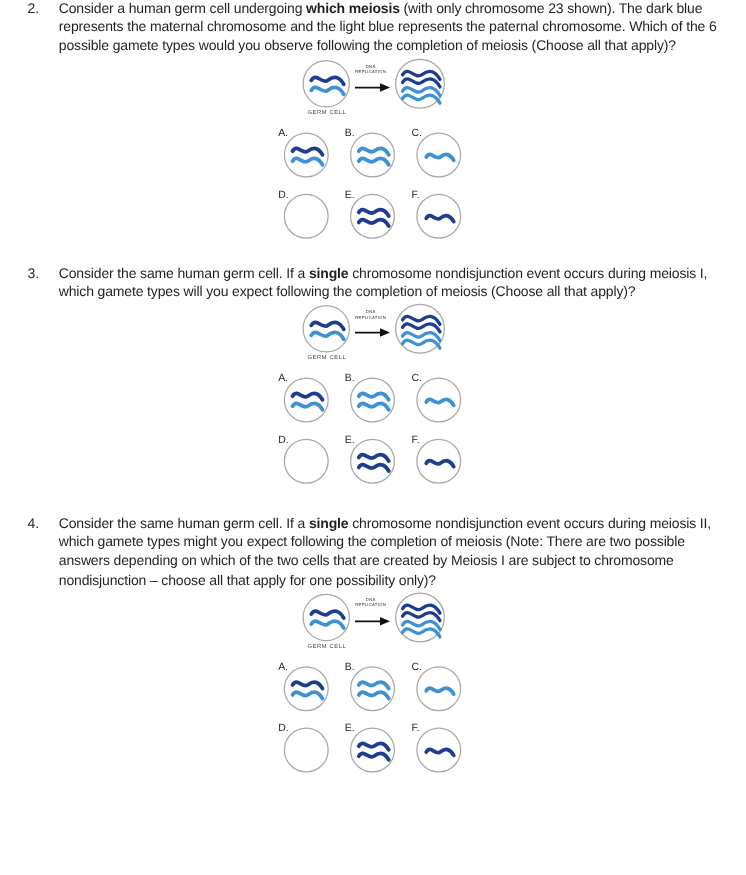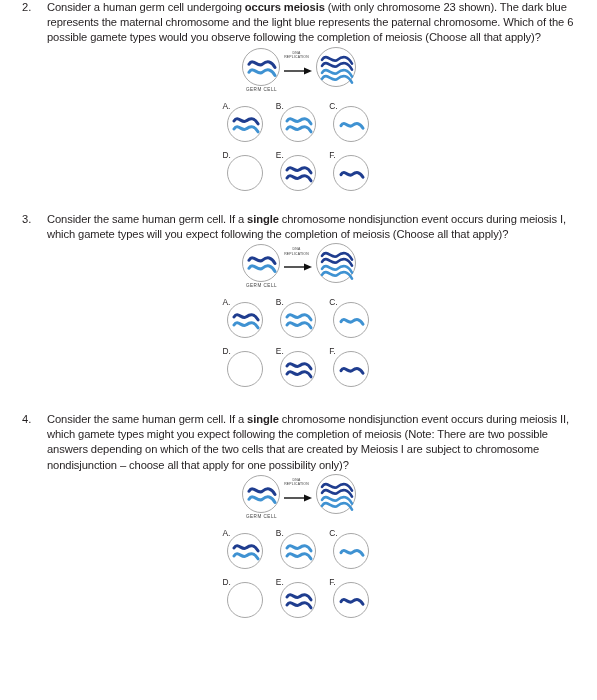--- a/index.html
+++ b/index.html
@@ -142,21 +142,21 @@
   }
 </style>
 </head>
 <body>
 
 <div class="page">
   <div id="questions-root">
       <div class="question-block" style="position:absolute; left:0; top:0px; width:597px;">
         <div class="question">
           <div class="q-num">2.</div>
-          <div class="q-text">Consider a human germ cell undergoing <b>occurs meiosis</b> (with only chromosome 23 shown). The dark blue represents the maternal chromosome and the light blue represents the paternal chromosome. Which of the 6 possible gamete types would you observe following the completion of meiosis (Choose all that apply)?</div>
+          <div class="q-text">Consider a human germ cell undergoing <b>which meiosis</b> (with only chromosome 23 shown). The dark blue represents the maternal chromosome and the light blue represents the paternal chromosome. Which of the 6 possible gamete types would you observe following the completion of meiosis (Choose all that apply)?</div>
         </div>
         <div class="germ-row">
           <div class="germ-inner">
             <div class="cell cell-germ">
               <svg width="38" height="38" viewBox="0 0 38 38">
                 <path d="M 6 15.29 C 10.16 8.27, 14.84 19.189999999999998, 19.52 15.056000000000001 C 24.2 11.39, 28.36 12.17, 32 18.41" fill="none" stroke="#1f3d8f" stroke-width="3" stroke-linecap="round"></path>
                 <path d="M 6 23.29 C 10.16 16.27, 14.84 27.189999999999998, 19.52 23.056 C 24.2 19.39, 28.36 20.17, 32 26.41" fill="none" stroke="#3f92d2" stroke-width="3" stroke-linecap="round"></path>
               </svg>
             </div>
             <div class="germ-label">GERM CELL</div>

